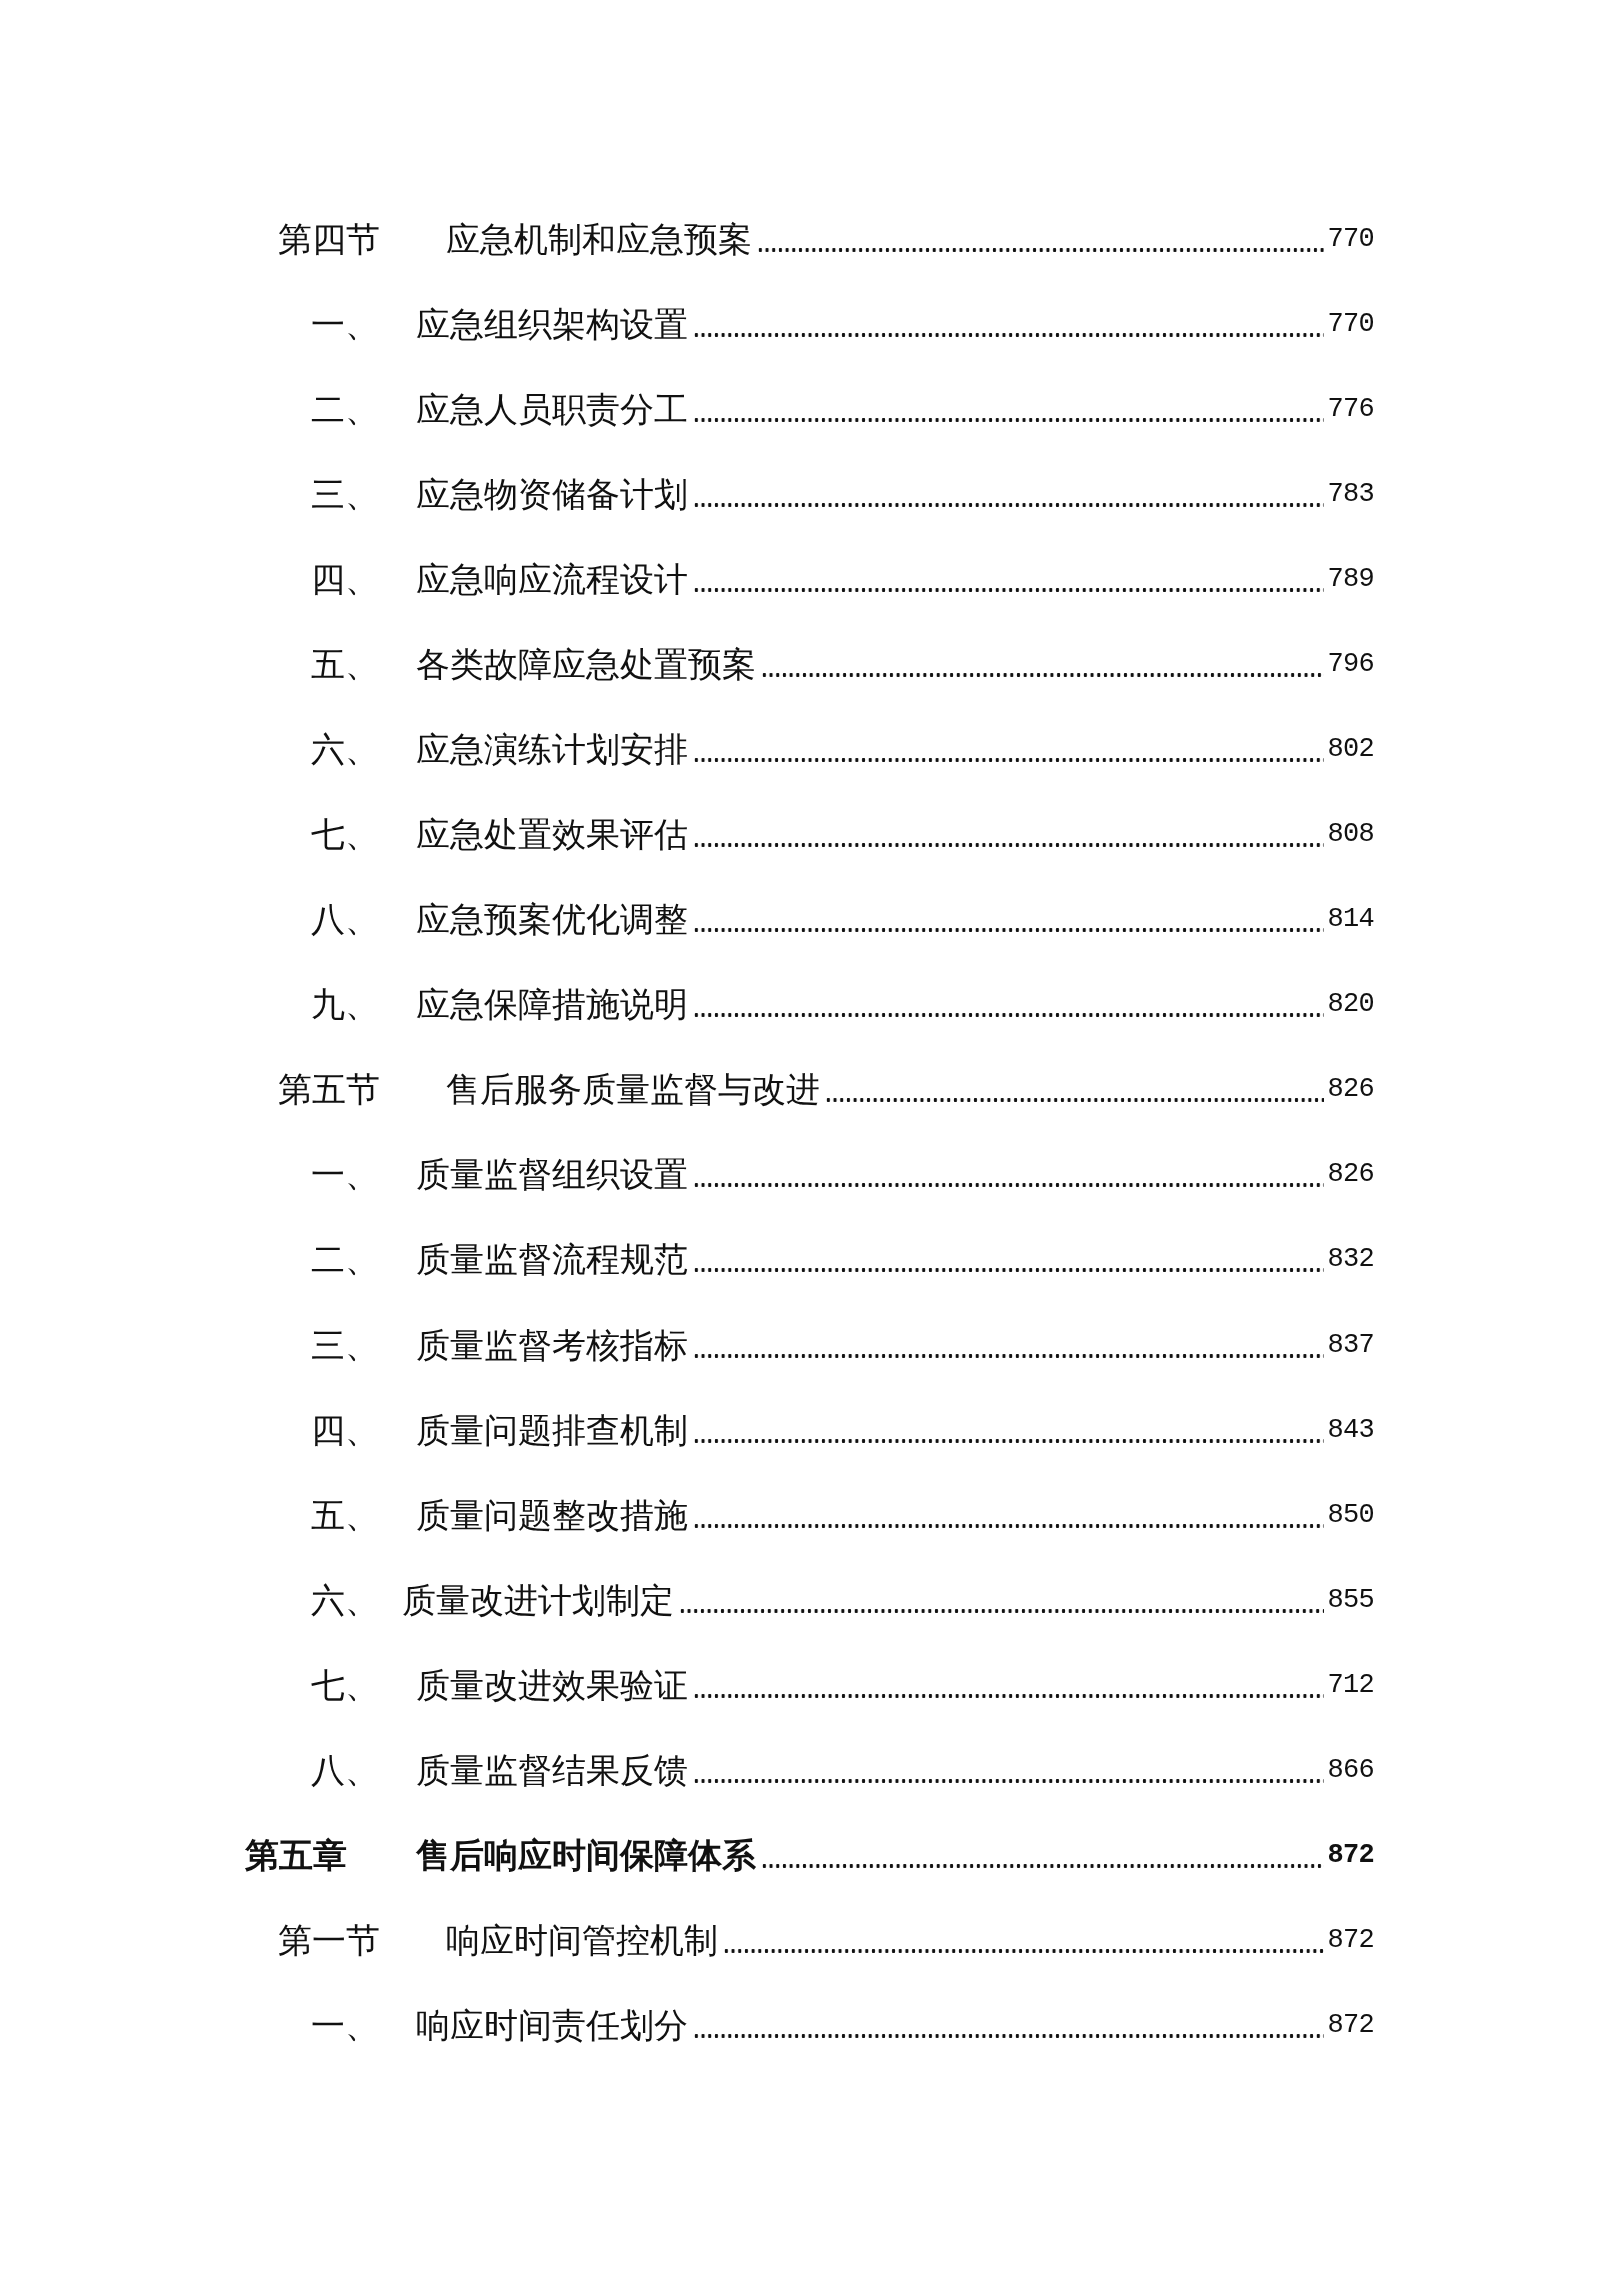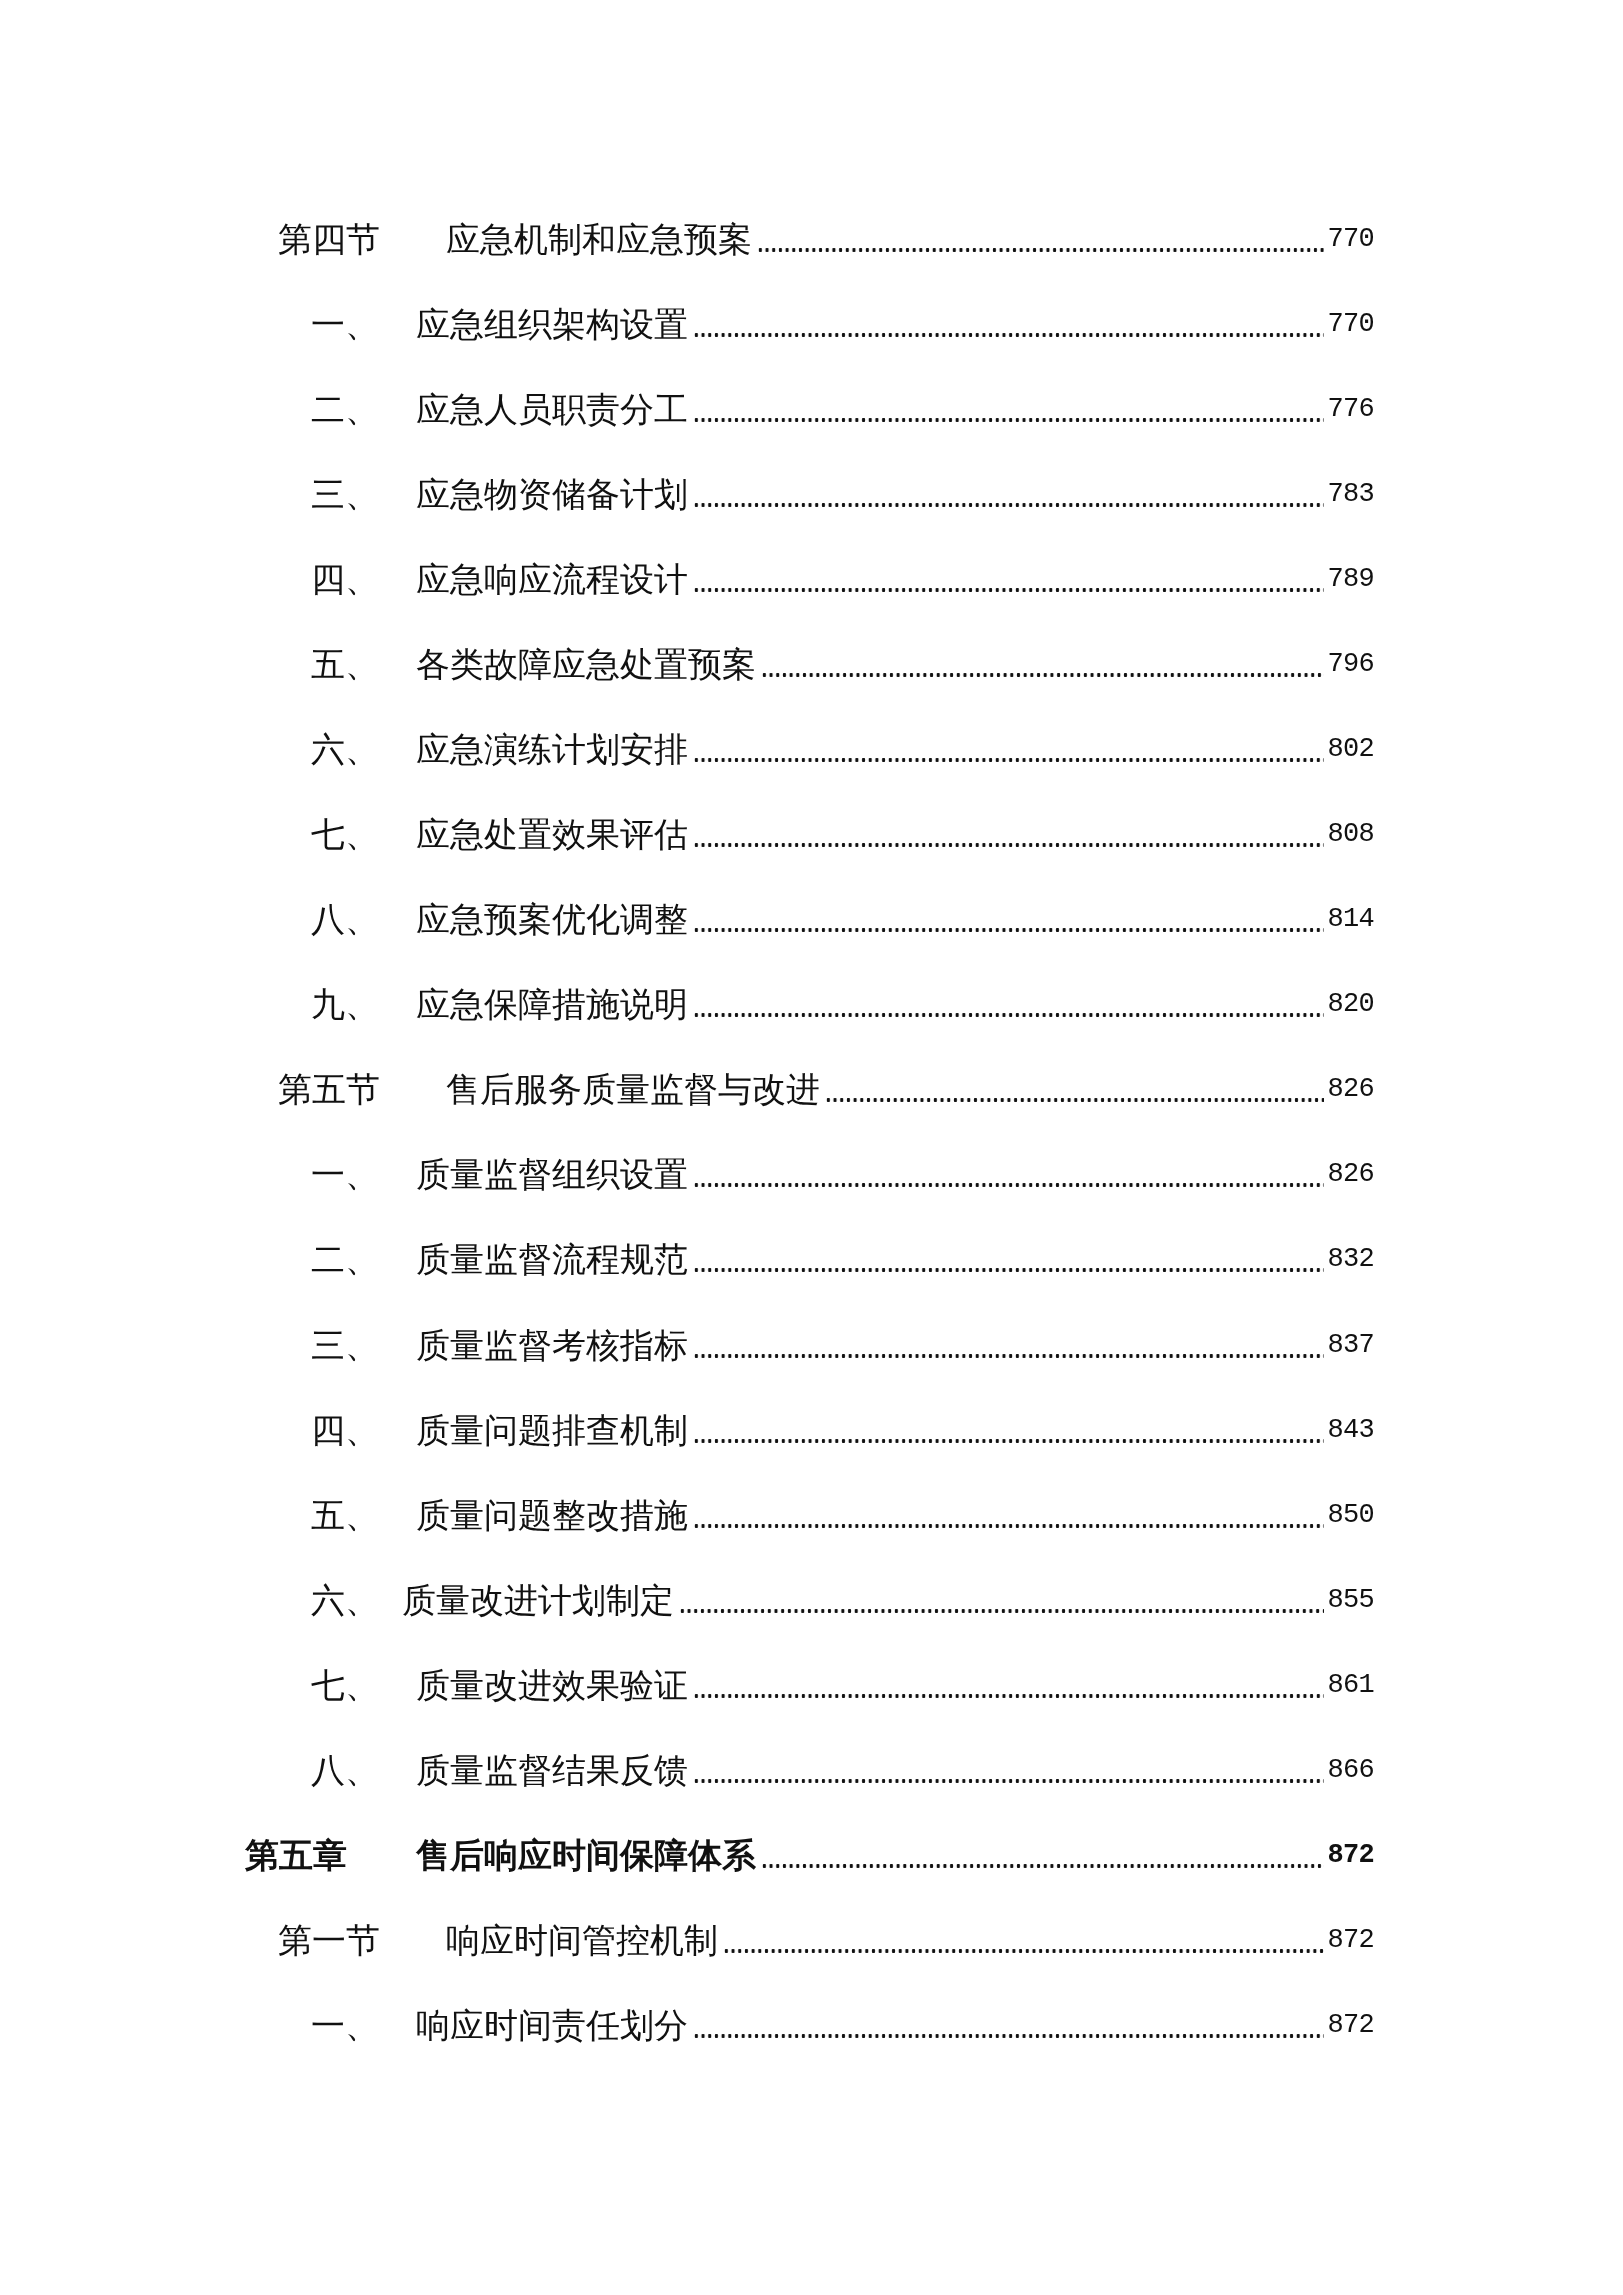--- a/index.html
+++ b/index.html
@@ -232,21 +232,21 @@
       <span class="leader"></span>
       <span class="page">855</span>
     </div>
   </div>
 
   <div class="toc-row item" style="top:1659px; left:311px; width:1063px;">
     <span class="label">七、</span>
     <div class="title-wrap" style="left:105px;">
       <span class="title">质量改进效果验证</span>
       <span class="leader"></span>
-      <span class="page">861</span>
+      <span class="page">712</span>
     </div>
   </div>
 
   <div class="toc-row item" style="top:1744px; left:311px; width:1063px;">
     <span class="label">八、</span>
     <div class="title-wrap" style="left:105px;">
       <span class="title">质量监督结果反馈</span>
       <span class="leader"></span>
       <span class="page">866</span>
     </div>

